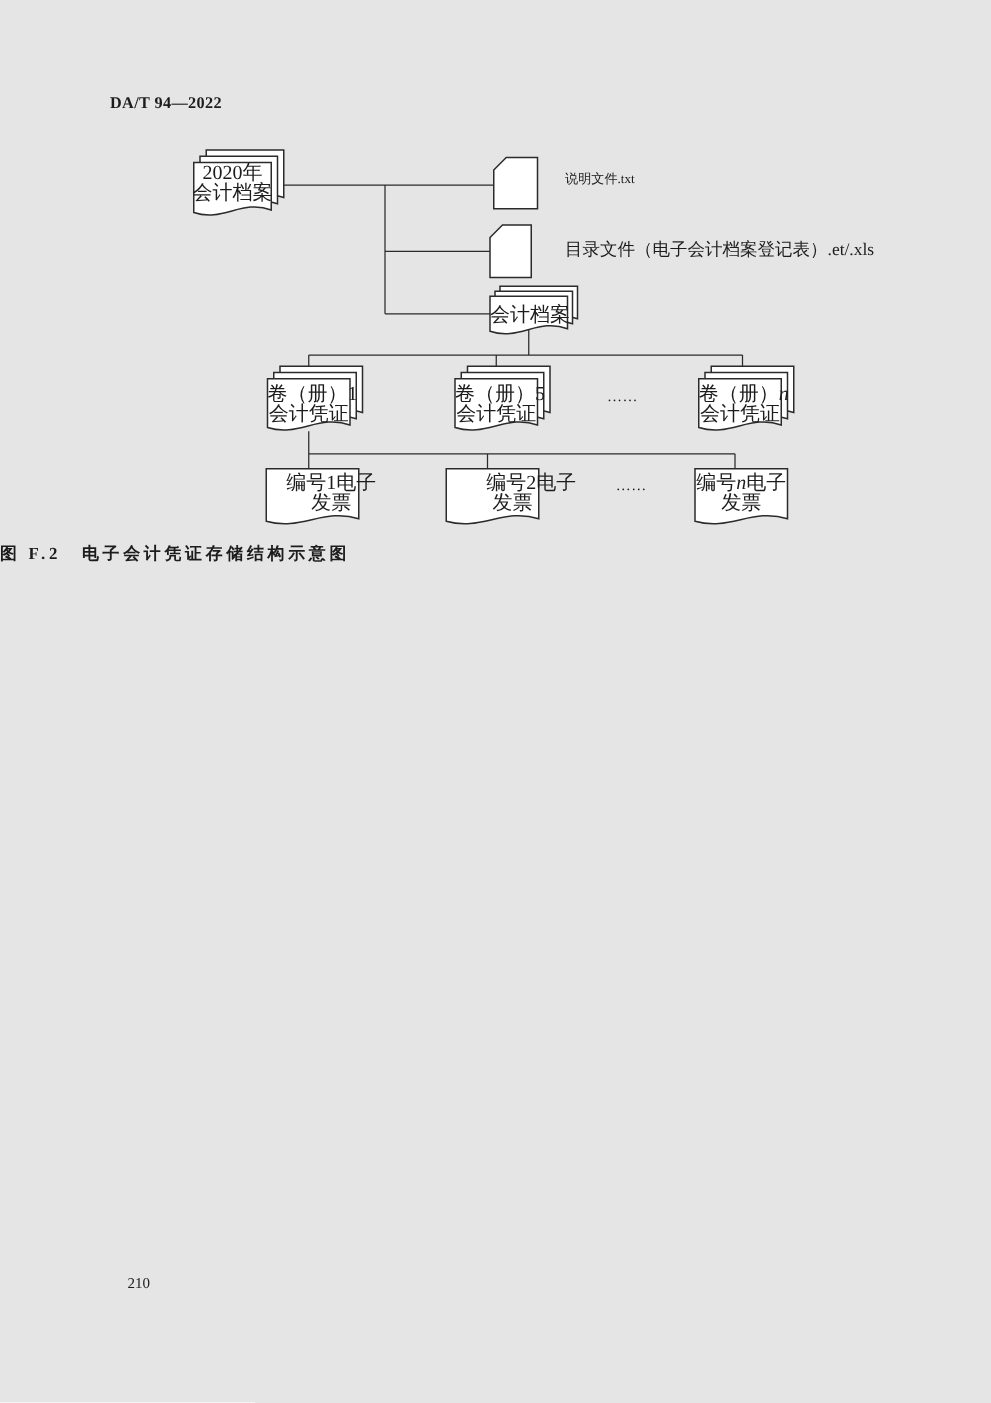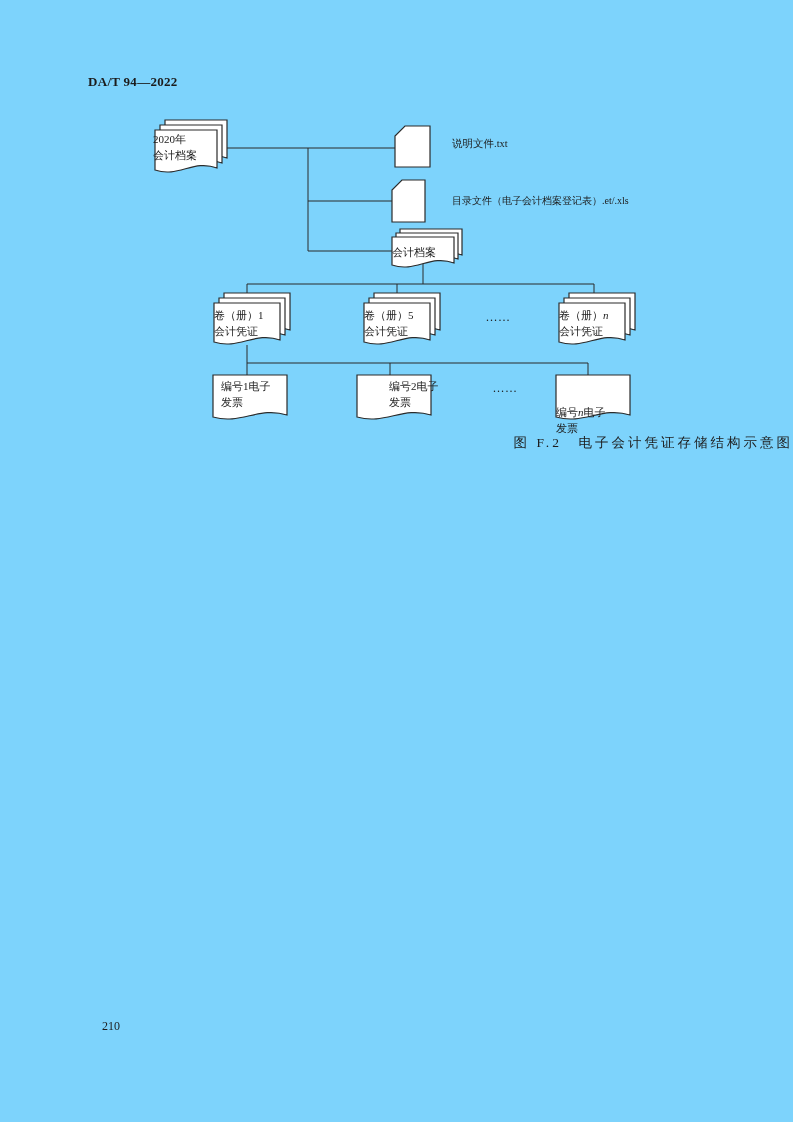--- a/index.html
+++ b/index.html
@@ -1,48 +1,48 @@
 <!DOCTYPE html>
 <html><head>
 <meta charset="utf-8">
 <style>
   * { margin:0; padding:0; box-sizing:border-box; }
   html,body { background:#ffffff; }
   .page {
-    position:relative; width:793px; height:1122px; background:#7dd3fc;
+    position:relative; width:793px; height:1122px; background:#e5e5e5;
     font-family:"Liberation Serif","DejaVu Serif",serif; color:#1c1c1c;
     overflow:hidden;
   }
   .doc-code {
     position:absolute; left:88px; top:74px;
     font-size:13px; font-weight:bold; letter-spacing:0.3px; white-space:nowrap;
   }
   .diagram-svg { position:absolute; left:0; top:0; }
   .lbl {
-    position:absolute; text-align:left; font-size:11px; line-height:15.5px;
+    position:absolute; text-align:center; font-size:16px; line-height:15.5px;
     white-space:nowrap; color:#1c1c1c;
   }
   .lbl div { white-space:nowrap; }
   .lbl-root    { left:153px; top:131px; width:66px; line-height:16px; }
   .lbl-archive { left:392px; top:245px; width:62px; }
   .lbl-file1   { left:452px; top:137px; text-align:left; font-size:10.5px; line-height:14px; }
-  .lbl-file2   { left:452px; top:194px; text-align:left; font-size:10px; line-height:14px; }
+  .lbl-file2   { left:452px; top:194px; text-align:left; font-size:14px; line-height:14px; }
   .lbl-vol1    { left:214px; top:308px; width:66px; }
   .lbl-vol2    { left:364px; top:308px; width:66px; }
   .lbl-vol3    { left:559px; top:308px; width:66px; }
   .lbl-inv1    { left:221px; top:379px; width:88px; }
   .lbl-inv2    { left:357px; top:379px; width:74px;padding-left:32px; }
-  .lbl-inv3    { left:556px; top:379px; width:74px;margin-top:26px; }
+  .lbl-inv3    { left:556px; top:379px; width:74px; }
   .dots        { position:absolute; font-size:12px; line-height:16px; text-align:center; letter-spacing:0.5px; color:#1c1c1c; }
   .dots-1      { left:470px; top:309px; width:56px; }
   .dots-2      { left:473px; top:380px; width:64px; }
   .var-n       { font-style:italic; }
   .fig-caption {
-    position:absolute; left:0; top:434px; width:793px; text-align:right;
-    font-size:13.5px; font-weight:normal; letter-spacing:3px; white-space:nowrap;
+    position:absolute; left:0; top:434px; width:793px; text-align:left;
+    font-size:13.5px; font-weight:bold; letter-spacing:3px; white-space:nowrap;
   }
   .page-num { position:absolute; left:102px; top:1019px; font-size:12px; }
 </style>
 </head>
 <body>
 
 <div class="page">
 
   <div class="doc-code">DA/T 94—2022</div>
 

